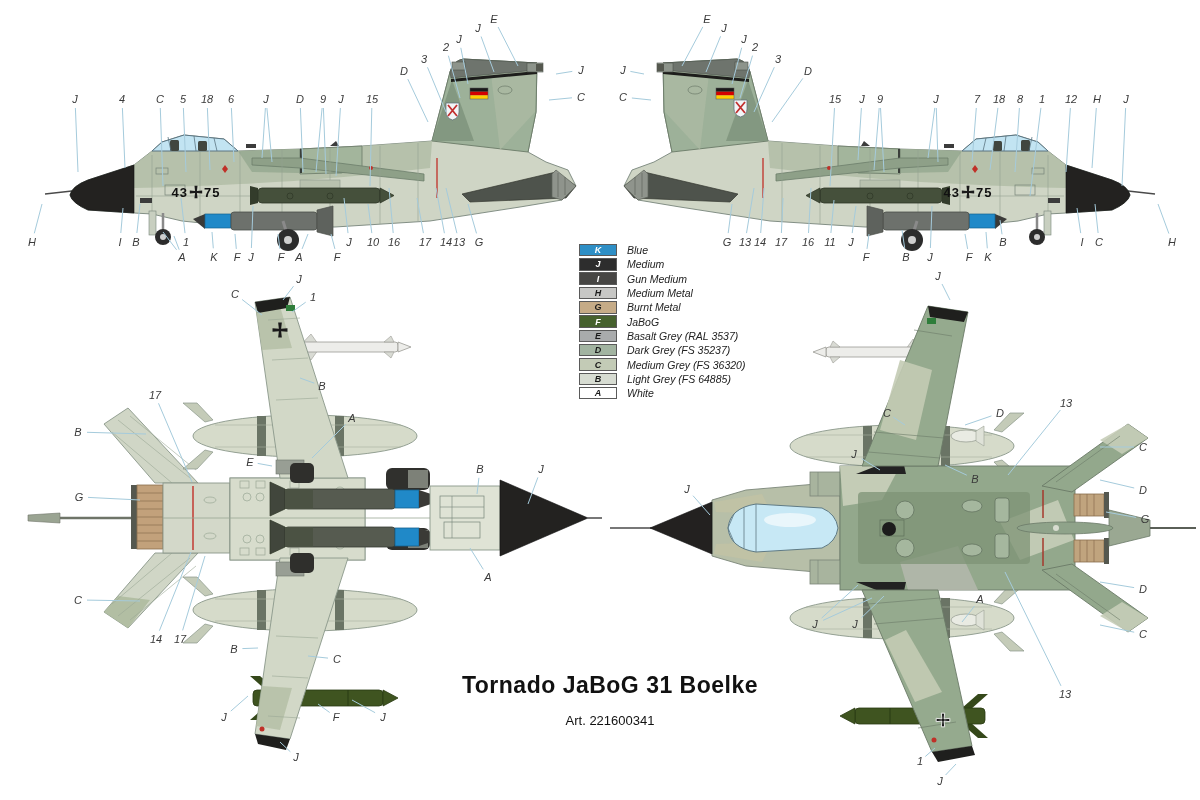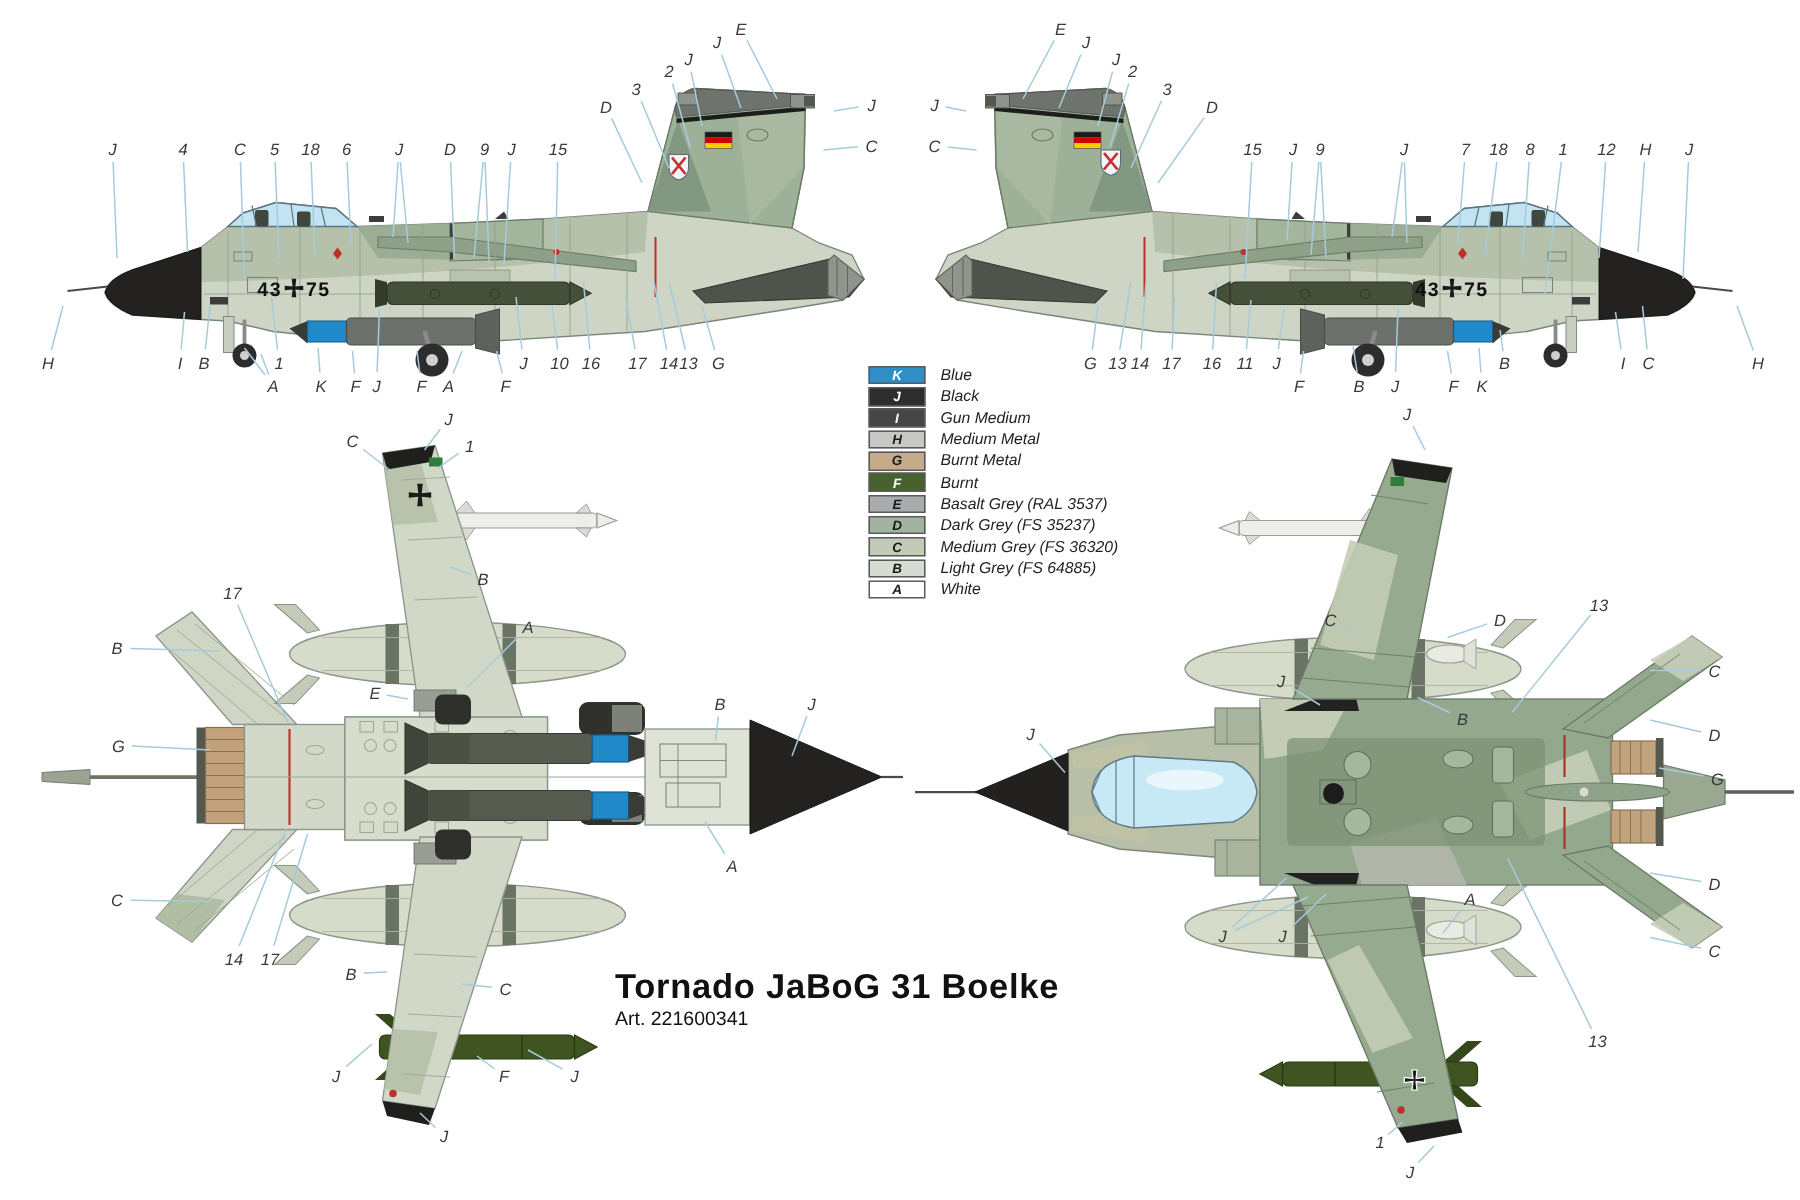--- a/index.html
+++ b/index.html
@@ -8,24 +8,24 @@
   svg#art{position:absolute;left:0;top:0;}
   .callout{font:italic 11px "Liberation Sans",sans-serif;fill:#3a3a3a;text-anchor:middle;}
   .leader{stroke:#a5cbdc;stroke-width:1;fill:none;}
   .code{font:bold 13px "Liberation Sans",sans-serif;fill:#111;letter-spacing:1px;}
   .legend{position:absolute;left:579px;top:243px;}
   .legend-row{display:flex;align-items:center;height:14.3px;}
   .swatch{width:38px;height:12.5px;border:0.8px solid #5a5a5a;box-sizing:border-box;
           display:flex;align-items:center;justify-content:center;
           font:italic bold 9px "Liberation Sans",sans-serif;}
   .legend-label{font:italic 10.5px "Liberation Sans",sans-serif;color:#222;margin-left:10px;white-space:nowrap;}
-  .titleblock{position:absolute;left:410px;top:644px;width:400px;color:#111;}
+  .titleblock{position:absolute;left:410px;top:672px;width:400px;text-align:center;color:#111;}
   .t1{font:bold 23px "Liberation Sans",sans-serif;letter-spacing:0.5px;}
   .t2{font:italic 13px "Liberation Sans",sans-serif;margin-top:9px;}
-  .t3{font:13px "Liberation Sans",sans-serif;margin-top:0;}
+  .t3{font:13px "Liberation Sans",sans-serif;margin-top:14px;}
 </style>
 </head>
 <body>
 
 <div class="canvas">
 
 <svg id="art" width="1200" height="800" viewBox="0 0 1200 800">
   <defs>
     <g id="iron-cross">
       <path d="M-1.6,-6.5 L1.6,-6.5 L1,-1 L6.5,-1.6 L6.5,1.6 L1,1 L1.6,6.5 L-1.6,6.5 L-1,1 L-6.5,1.6 L-6.5,-1.6 L-1,-1 Z"></path>
@@ -606,37 +606,37 @@
       </g>
 </svg>
 
 <div class="legend" id="legend">
       <div class="legend-row">
         <div class="swatch" style="background: rgb(46, 143, 198); color: rgb(255, 255, 255);">K</div>
         <div class="legend-label">Blue</div>
       </div>
       <div class="legend-row">
         <div class="swatch" style="background: rgb(45, 45, 45); color: rgb(255, 255, 255);">J</div>
-        <div class="legend-label">Black</div>
+        <div class="legend-label">Medium</div>
       </div>
       <div class="legend-row">
         <div class="swatch" style="background: rgb(71, 70, 68); color: rgb(255, 255, 255);">I</div>
         <div class="legend-label">Gun Medium</div>
       </div>
       <div class="legend-row">
         <div class="swatch" style="background: rgb(199, 199, 197); color: rgb(26, 26, 26);">H</div>
         <div class="legend-label">Medium Metal</div>
       </div>
       <div class="legend-row">
         <div class="swatch" style="background: rgb(197, 171, 135); color: rgb(26, 26, 26);">G</div>
         <div class="legend-label">Burnt Metal</div>
       </div>
       <div class="legend-row">
         <div class="swatch" style="background: rgb(70, 97, 46); color: rgb(255, 255, 255);">F</div>
-        <div class="legend-label">Burnt</div>
+        <div class="legend-label">JaBoG</div>
       </div>
       <div class="legend-row">
         <div class="swatch" style="background: rgb(169, 171, 172); color: rgb(26, 26, 26);">E</div>
         <div class="legend-label">Basalt Grey (RAL 3537)</div>
       </div>
       <div class="legend-row">
         <div class="swatch" style="background: rgb(162, 180, 161); color: rgb(26, 26, 26);">D</div>
         <div class="legend-label">Dark Grey (FS 35237)</div>
       </div>
       <div class="legend-row">

